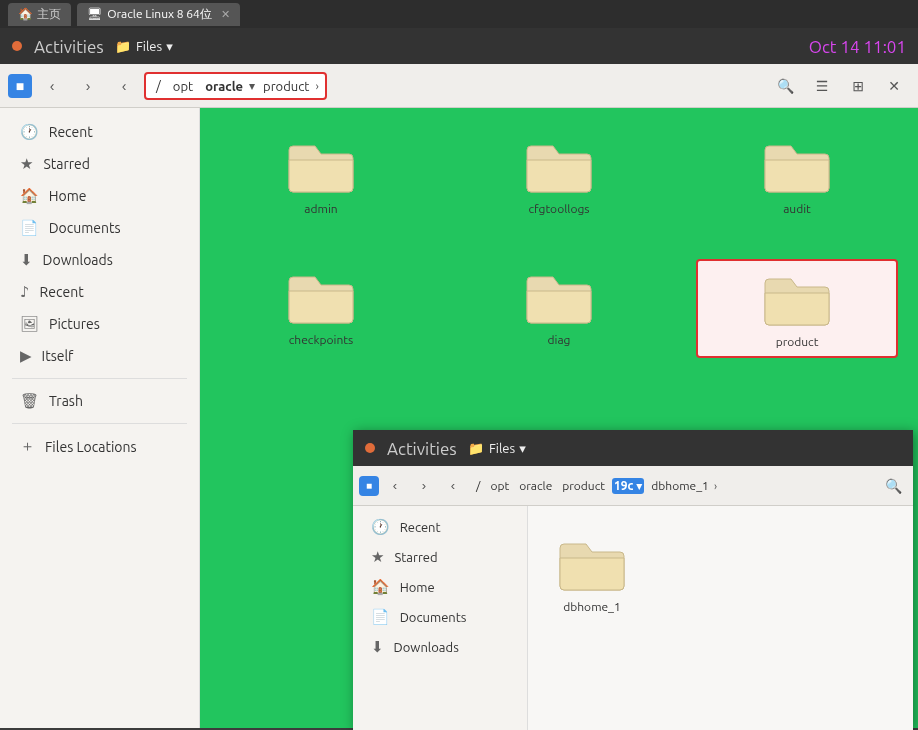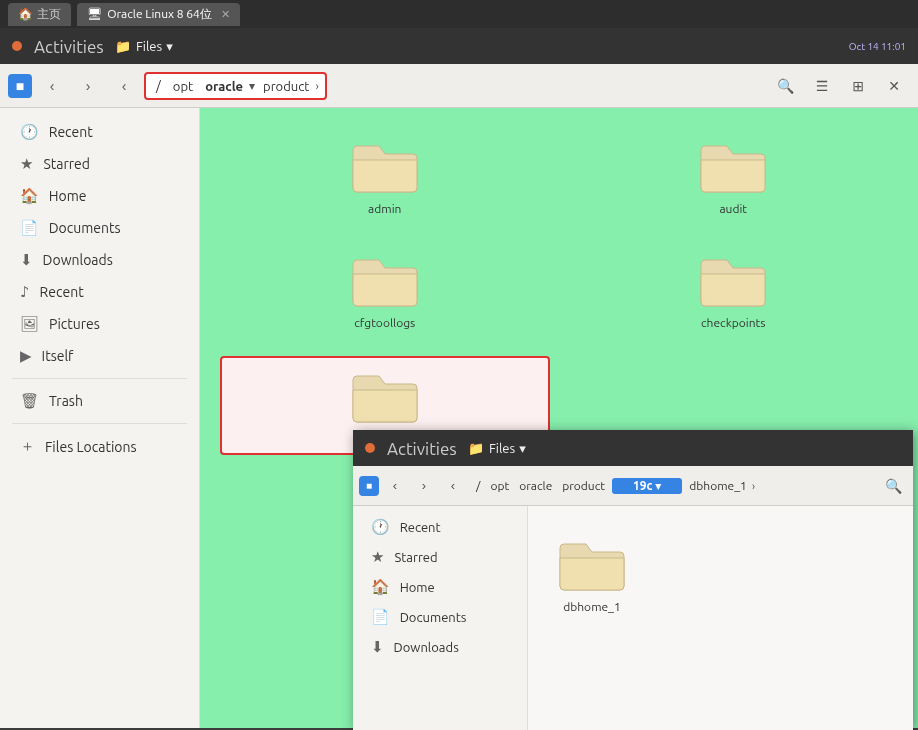--- a/index.html
+++ b/index.html
@@ -84,22 +84,22 @@
     }
     .titlebar-files {
       display: flex;
       align-items: center;
       gap: 4px;
       font-size: 13px;
       color: #eee;
     }
     .titlebar-time {
       margin-left: auto;
-      font-size: 10px;
-      color: #c4b5fd;
+      font-size: 17px;
+      color: #d946ef;
     }
 
     
     .toolbar {
       background: #f0eeeb;
       height: 44px;
       display: flex;
       align-items: center;
       padding: 0 8px;
       gap: 4px;
@@ -192,25 +192,25 @@
       margin: 0 4px;
     }
     .sidebar-icon { font-size: 15px; color: #666; }
     .sidebar-divider { height: 1px; background: #ddd; margin: 6px 12px; }
 
     
     .file-grid {
       flex: 1;
       padding: 20px;
       display: grid;
-      grid-template-columns: repeat(2, 1fr);
+      grid-template-columns: repeat(3, 1fr);
       grid-template-rows: auto auto;
-      gap: 19px;
+      gap: 36px;
       align-content: start;
-      background: #86efac;
+      background: #22c55e;
       overflow-y: auto;
     }
     .file-item {
       display: flex;
       flex-direction: column;
       align-items: center;
       gap: 6px;
       cursor: pointer;
       padding: 8px;
       border-radius: 4px;
@@ -320,21 +320,21 @@
     .bc2-item {
       font-size: 12px;
       color: #333;
       padding: 0 3px;
       cursor: pointer;
     }
     .bc2-active {
       background: #3584e4;
       color: white;
       border-radius: 3px;
-      padding: 1px 21px;
+      padding: 1px 2px;
       font-size: 12px;
       font-weight: bold;
     }
     .bc2-sep { color: #888; font-size: 11px; }
     .bc2-arrow { font-size: 11px; color: #555; cursor: pointer; }
   </style>
 </head>
 <body>
 
 <div class="top-bar">
@@ -449,43 +449,52 @@
         <span class="file-label">admin</span>
       </div>
 
       <div class="file-item">
         <div class="folder-icon">
           <svg viewBox="0 0 72 60" xmlns="http://www.w3.org/2000/svg">
             <path d="M4,14 L4,52 Q4,56 8,56 L64,56 Q68,56 68,52 L68,22 Q68,18 64,18 L36,18 L30,10 L8,10 Q4,10 4,14 Z" fill="#e8d9b0" stroke="#c9b88a" stroke-width="1"></path>
             <path d="M4,24 L68,24 L68,52 Q68,56 64,56 L8,56 Q4,56 4,52 Z" fill="#f0e0b0" stroke="#c9b88a" stroke-width="1"></path>
           </svg>
         </div>
+        <span class="file-label">cfgtoollogs</span>
+      </div>
+
+      <div class="file-item">
+        <div class="folder-icon">
+          <svg viewBox="0 0 72 60" xmlns="http://www.w3.org/2000/svg">
+            <path d="M4,14 L4,52 Q4,56 8,56 L64,56 Q68,56 68,52 L68,22 Q68,18 64,18 L36,18 L30,10 L8,10 Q4,10 4,14 Z" fill="#e8d9b0" stroke="#c9b88a" stroke-width="1"></path>
+            <path d="M4,24 L68,24 L68,52 Q68,56 64,56 L8,56 Q4,56 4,52 Z" fill="#f0e0b0" stroke="#c9b88a" stroke-width="1"></path>
+          </svg>
+        </div>
         <span class="file-label">audit</span>
       </div>
 
       <div class="file-item">
         <div class="folder-icon">
           <svg viewBox="0 0 72 60" xmlns="http://www.w3.org/2000/svg">
             <path d="M4,14 L4,52 Q4,56 8,56 L64,56 Q68,56 68,52 L68,22 Q68,18 64,18 L36,18 L30,10 L8,10 Q4,10 4,14 Z" fill="#e8d9b0" stroke="#c9b88a" stroke-width="1"></path>
             <path d="M4,24 L68,24 L68,52 Q68,56 64,56 L8,56 Q4,56 4,52 Z" fill="#f0e0b0" stroke="#c9b88a" stroke-width="1"></path>
           </svg>
         </div>
-        <span class="file-label">cfgtoollogs</span>
+        <span class="file-label">checkpoints</span>
       </div>
 
       <div class="file-item">
         <div class="folder-icon">
           <svg viewBox="0 0 72 60" xmlns="http://www.w3.org/2000/svg">
             <path d="M4,14 L4,52 Q4,56 8,56 L64,56 Q68,56 68,52 L68,22 Q68,18 64,18 L36,18 L30,10 L8,10 Q4,10 4,14 Z" fill="#e8d9b0" stroke="#c9b88a" stroke-width="1"></path>
             <path d="M4,24 L68,24 L68,52 Q68,56 64,56 L8,56 Q4,56 4,52 Z" fill="#f0e0b0" stroke="#c9b88a" stroke-width="1"></path>
           </svg>
         </div>
-        <span class="file-label">checkpoints</span>
-      </div>
-
+        <span class="file-label">diag</span>
+      </div>
 
 
 
       <div class="file-item selected">
         <div class="folder-icon">
           <svg viewBox="0 0 72 60" xmlns="http://www.w3.org/2000/svg">
             <path d="M4,14 L4,52 Q4,56 8,56 L64,56 Q68,56 68,52 L68,22 Q68,18 64,18 L36,18 L30,10 L8,10 Q4,10 4,14 Z" fill="#e8d9b0" stroke="#c9b88a" stroke-width="1"></path>
             <path d="M4,24 L68,24 L68,52 Q68,56 64,56 L8,56 Q4,56 4,52 Z" fill="#f0e0b0" stroke="#c9b88a" stroke-width="1"></path>
           </svg>
         </div>

